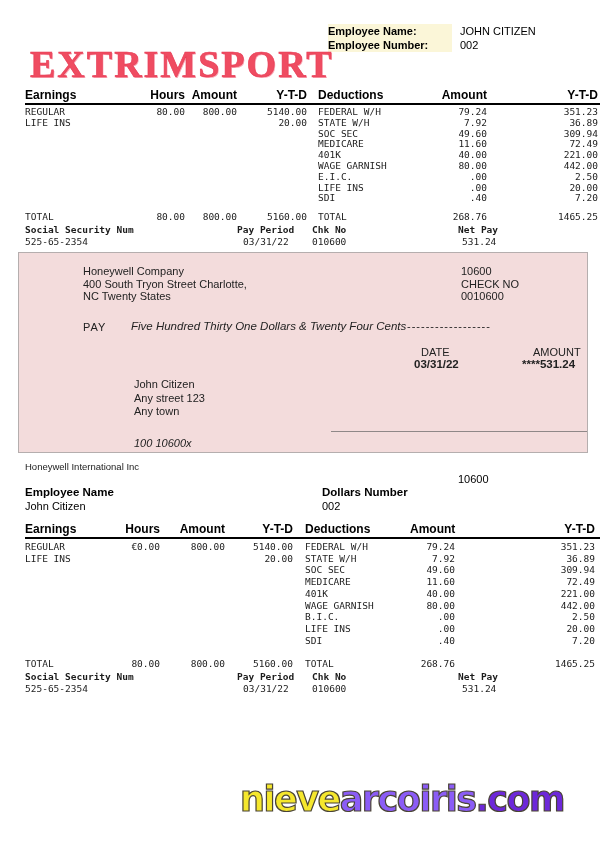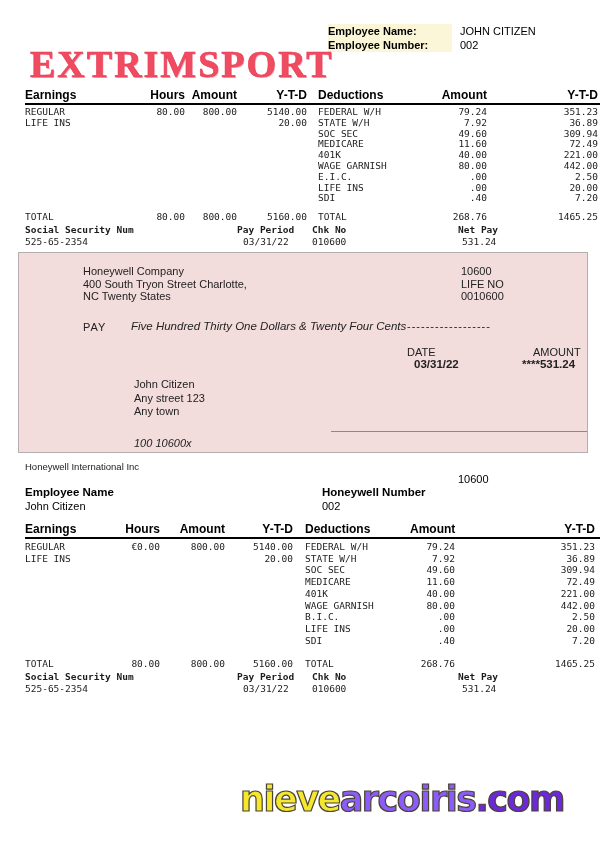--- a/index.html
+++ b/index.html
@@ -51,21 +51,21 @@
   .sf-np-l{left:458px;top:0;} .sf-np-v{left:462px;top:12px;}
 
   
   .check{position:absolute;top:252px;left:18px;width:568px;height:199px;background:#f3dcdc;
          border:1px solid #b5aeae;font-size:11px;color:#222;}
   .chk-company{position:absolute;top:12px;left:64px;line-height:12.5px;}
   .chk-no{position:absolute;top:12px;left:442px;line-height:12.5px;}
   .chk-pay{position:absolute;top:68px;left:64px;letter-spacing:1px;}
   .chk-words{position:absolute;top:67px;left:112px;font-style:italic;font-size:11.5px;white-space:nowrap;}
   .chk-dashes{position:absolute;top:67px;left:388px;letter-spacing:1px;}
-  .chk-date-lbl{position:absolute;top:93px;left:388px;}
+  .chk-date-lbl{position:absolute;top:93px;left:402px;}
   .chk-date-val{position:absolute;top:105px;left:395px;font-weight:bold;font-size:11.5px;}
   .chk-amt-lbl{position:absolute;top:93px;left:514px;}
   .chk-amt-val{position:absolute;top:105px;left:503px;font-weight:bold;font-size:11.5px;}
   .chk-payee{position:absolute;top:125px;left:115px;line-height:13.5px;}
   .chk-sign{position:absolute;top:178px;left:312px;width:256px;border-top:1px solid #8f8888;}
   .chk-micr{position:absolute;top:184px;left:115px;font-style:italic;}
 
   
   .sb-company{position:absolute;top:461px;left:25px;font-size:9.5px;color:#222;}
   .sb-chknum{position:absolute;top:473px;left:458px;font-size:11px;color:#000;}
@@ -197,21 +197,21 @@
   </div>
 
   <div class="check">
     <div class="chk-company">
       <div>Honeywell Company</div>
       <div>400 South Tryon Street Charlotte,</div>
       <div>NC Twenty States</div>
     </div>
     <div class="chk-no">
       <div>10600</div>
-      <div>LIFE NO</div>
+      <div>CHECK NO</div>
       <div>0010600</div>
     </div>
     <div class="chk-pay">PAY</div>
     <div class="chk-words">Five Hundred Thirty One Dollars &amp; Twenty Four Cents</div>
     <div class="chk-dashes">------------------</div>
     <div class="chk-date-lbl">DATE</div>
     <div class="chk-date-val">03/31/22</div>
     <div class="chk-amt-lbl">AMOUNT</div>
     <div class="chk-amt-val">****531.24</div>
     <div class="chk-payee">
@@ -220,21 +220,21 @@
       <div>Any town</div>
     </div>
     <div class="chk-sign"></div>
     <div class="chk-micr">100 10600x</div>
   </div>
 
   <div class="sb-company">Honeywell International Inc</div>
   <div class="sb-chknum">10600</div>
   <div class="sb-lbl sb-name-l">Employee Name</div>
   <div class="sb-val sb-name-v">John Citizen</div>
-  <div class="sb-lbl sb-num-l">Honeywell Number</div>
+  <div class="sb-lbl sb-num-l">Dollars Number</div>
   <div class="sb-val sb-num-v">002</div>
 
   <div class="stub stub-bottom">
     <div class="thead">
       <span class="b1n">Earnings</span>
       <span class="b1h">Hours</span>
       <span class="b1a">Amount</span>
       <span class="b1y">Y-T-D</span>
       <span class="b2n" style="margin-left:12px;">Deductions</span>
       <span class="b2a">Amount</span>

